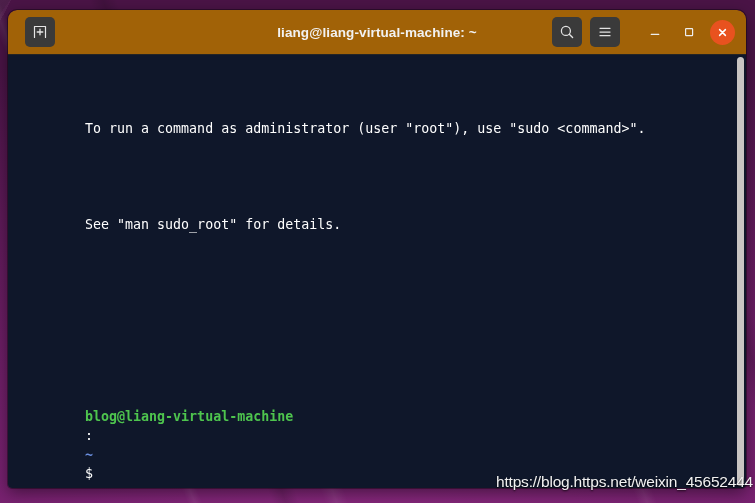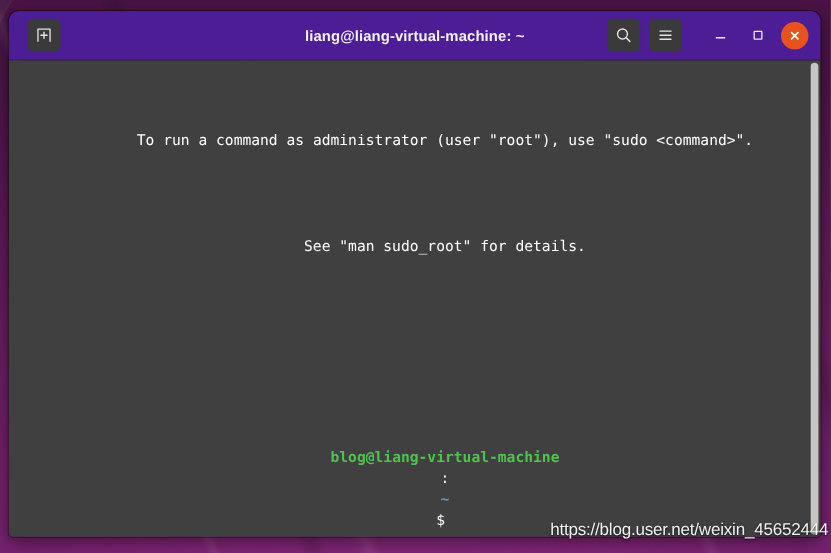--- a/index.html
+++ b/index.html
@@ -46,21 +46,21 @@
     box-shadow: 0 5px 16px rgba(0,0,0,0.45), 0 0 0 1px rgba(0,0,0,0.35);
     overflow: hidden;
     display: flex;
     flex-direction: column;
   }
 
   
   #titlebar {
     height: 44px;
     flex: 0 0 44px;
-    background: #4c1d95;
+    background: #a16207;
     border-radius: 9px 9px 0 0;
     display: flex;
     align-items: center;
     position: relative;
     border-bottom: 1px solid #242424;
   }
   .tb-btn {
     width: 30px;
     height: 30px;
     border-radius: 5px;
@@ -103,24 +103,23 @@
   #close-btn {
     background: #e8521f;
     width: 25px;
     height: 25px;
   }
   .ctl-gap { width: 6px; }
 
   
   #terminal {
     flex: 1 1 auto;
-    background: #404040;
+    background: #0f172a;
     position: relative;
     overflow: hidden;
-    text-align: center;
   }
   #term-text {
     position: absolute;
     left: 13px;
     top: 6px;
     right: 22px;
     font-family: "DejaVu Sans Mono", "Liberation Mono", monospace;
     font-size: 13.3px;
     line-height: 19.2px;
     white-space: pre;
@@ -249,13 +248,13 @@
       </div>
     </div>
 
     <div id="scrollbar-track">
       <div id="scrollbar-thumb"></div>
     </div>
 
   </div>
 </div>
 
-<div id="watermark">https://blog.user.net/weixin_45652444</div>
+<div id="watermark">https://blog.https.net/weixin_45652444</div>
 
 </body></html>

